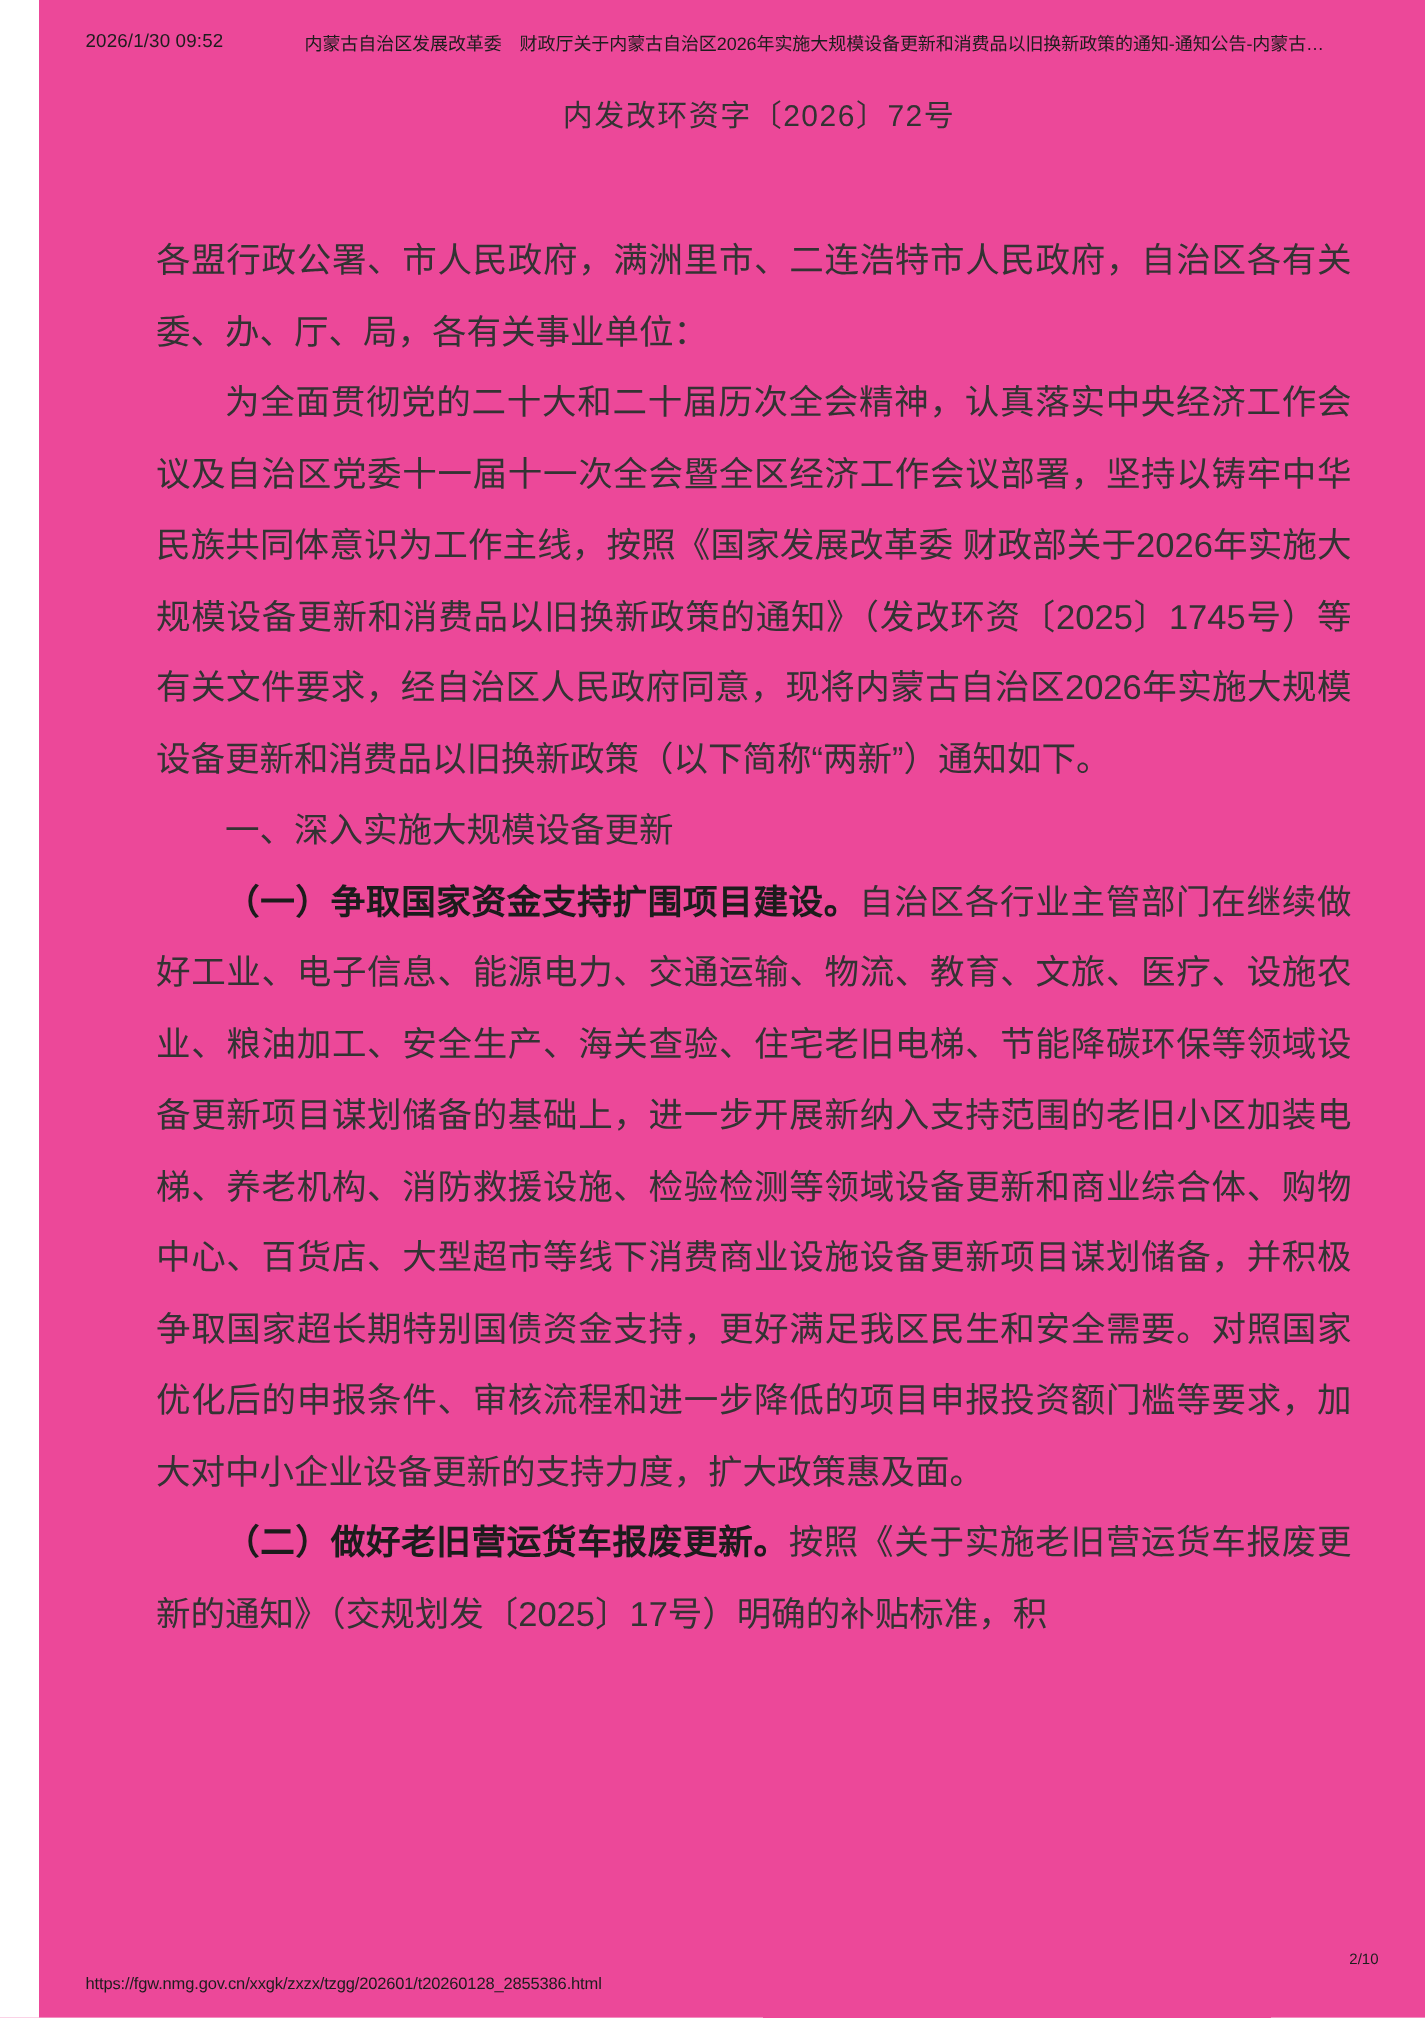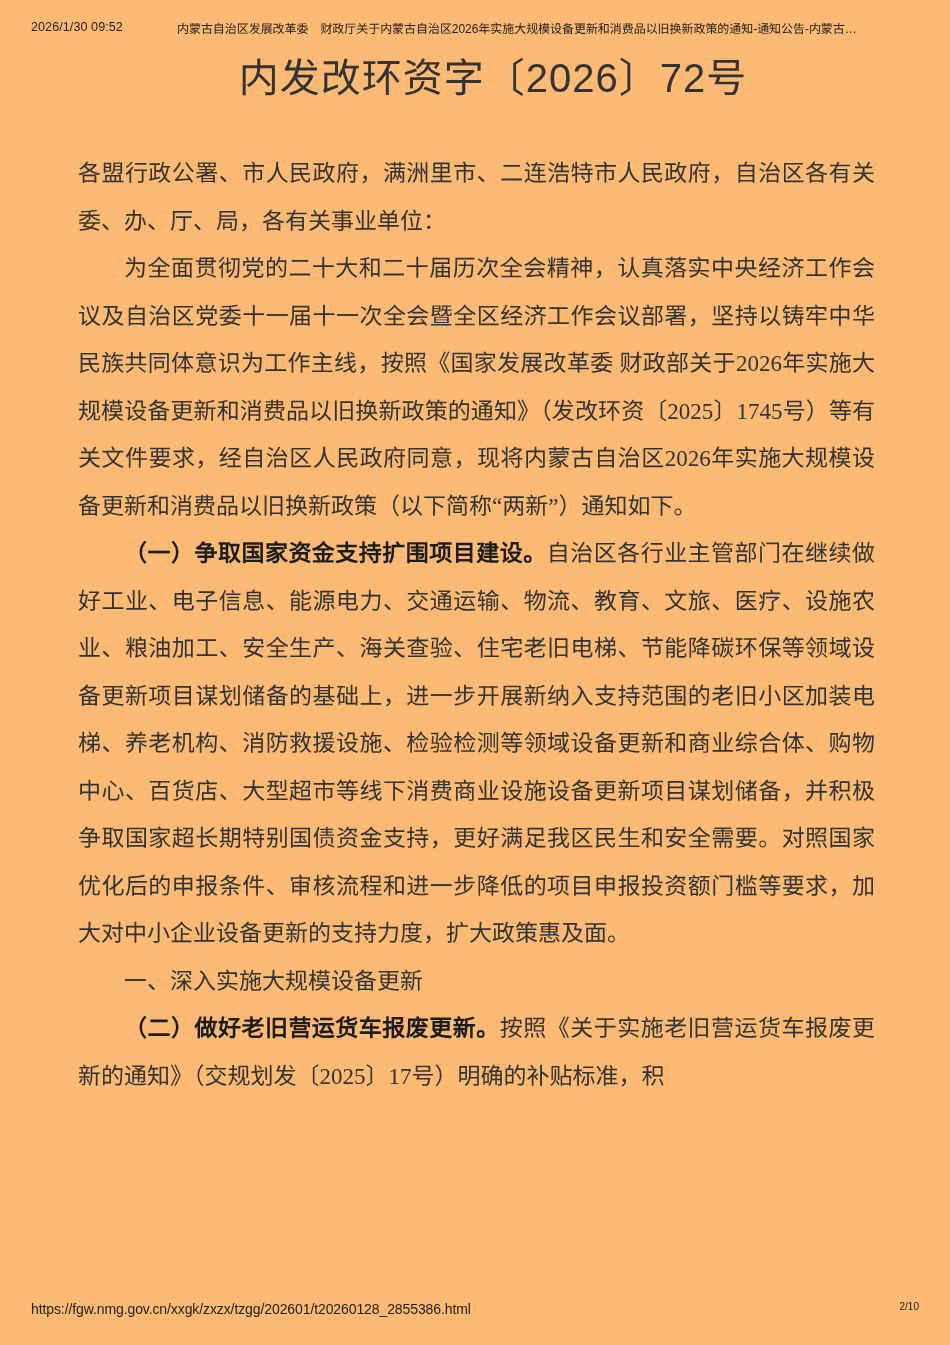--- a/index.html
+++ b/index.html
@@ -13,23 +13,24 @@
     height: 1345px;
     position: relative;
     font-family: "Liberation Sans", "DejaVu Sans", sans-serif;
     color: #2b2b2b;
     overflow: hidden;
   }
 
   .page {
     position: absolute;
     inset: 0;
-    background: #fdba74;
+    background: #ec4899;
     display: flex;
     flex-direction: column;
+    margin-left: 26px;
   }
 
   
   .print-header {
     position: absolute;
     top: 17px;
     left: 0;
     right: 0;
     height: 20px;
     display: flex;
@@ -51,21 +52,21 @@
     letter-spacing: -0.05px;
   }
 
   
   .doc-title {
     position: absolute;
     top: 57px;
     left: 0;
     right: 0;
     text-align: center;
-    font-size: 40px;
+    font-size: 20px;
     line-height: 42px;
     color: #333333;
     letter-spacing: 1px;
     font-weight: 400;
     padding-left: 36px;
   }
 
   
   .doc-body {
     position: absolute;
@@ -79,42 +80,41 @@
     color: #333333;
     text-align: justify;
     text-justify: inter-ideograph;
     margin: 0 0 0 0;
     letter-spacing: 0px;
     font-weight: 400;
     word-break: break-all;
   }
   .para.indent {
     text-indent: 2em;
-    font-family: Liberation Serif, serif;
   }
   .para .hd {
     font-weight: 700;
     color: #1c1c1c;
   }
 
   
   .print-footer {
     position: absolute;
     bottom: 26px;
     left: 0;
     right: 0;
     height: 18px;
     font-size: 12.5px;
     color: #1d1d1d;
   }
   .print-footer .pf-url {
     position: absolute;
     left: 31px;
-    top: 0;
-    font-size: 14px;
+    top: 16px;
+    font-size: 11px;
     letter-spacing: -0.1px;
   }
   .print-footer .pf-page {
     position: absolute;
     right: 31px;
     top: 0;
     font-size: 10px;
   }
 </style>
 </head>
@@ -133,25 +133,25 @@
 
     <p class="para">
       <span>各盟行政公署、市人民政府，满洲里市、二连浩特市人民政府，自治区各有关委、办、厅、局，各有关事业单位：</span>
     </p>
 
     <p class="para indent">
       <span>为全面贯彻党的二十大和二十届历次全会精神，认真落实中央经济工作会议及自治区党委十一届十一次全会暨全区经济工作会议部署，坚持以铸牢中华民族共同体意识为工作主线，按照《国家发展改革委 财政部关于2026年实施大规模设备更新和消费品以旧换新政策的通知》（发改环资〔2025〕1745号）等有关文件要求，经自治区人民政府同意，现将内蒙古自治区2026年实施大规模设备更新和消费品以旧换新政策（以下简称“两新”）通知如下。</span>
     </p>
 
     <p class="para indent">
-      <span class="hd">（一）争取国家资金支持扩围项目建设。</span><span>自治区各行业主管部门在继续做好工业、电子信息、能源电力、交通运输、物流、教育、文旅、医疗、设施农业、粮油加工、安全生产、海关查验、住宅老旧电梯、节能降碳环保等领域设备更新项目谋划储备的基础上，进一步开展新纳入支持范围的老旧小区加装电梯、养老机构、消防救援设施、检验检测等领域设备更新和商业综合体、购物中心、百货店、大型超市等线下消费商业设施设备更新项目谋划储备，并积极争取国家超长期特别国债资金支持，更好满足我区民生和安全需要。对照国家优化后的申报条件、审核流程和进一步降低的项目申报投资额门槛等要求，加大对中小企业设备更新的支持力度，扩大政策惠及面。</span>
+      <span>一、深入实施大规模设备更新</span>
     </p>
 
     <p class="para indent">
-      <span>一、深入实施大规模设备更新</span>
+      <span class="hd">（一）争取国家资金支持扩围项目建设。</span><span>自治区各行业主管部门在继续做好工业、电子信息、能源电力、交通运输、物流、教育、文旅、医疗、设施农业、粮油加工、安全生产、海关查验、住宅老旧电梯、节能降碳环保等领域设备更新项目谋划储备的基础上，进一步开展新纳入支持范围的老旧小区加装电梯、养老机构、消防救援设施、检验检测等领域设备更新和商业综合体、购物中心、百货店、大型超市等线下消费商业设施设备更新项目谋划储备，并积极争取国家超长期特别国债资金支持，更好满足我区民生和安全需要。对照国家优化后的申报条件、审核流程和进一步降低的项目申报投资额门槛等要求，加大对中小企业设备更新的支持力度，扩大政策惠及面。</span>
     </p>
 
     <p class="para indent">
       <span class="hd">（二）做好老旧营运货车报废更新。</span><span>按照《关于实施老旧营运货车报废更新的通知》（交规划发〔2025〕17号）明确的补贴标准，积</span>
     </p>
 
   </div>
 
   <div class="print-footer">
     <span class="pf-url">https://fgw.nmg.gov.cn/xxgk/zxzx/tzgg/202601/t20260128_2855386.html</span>

